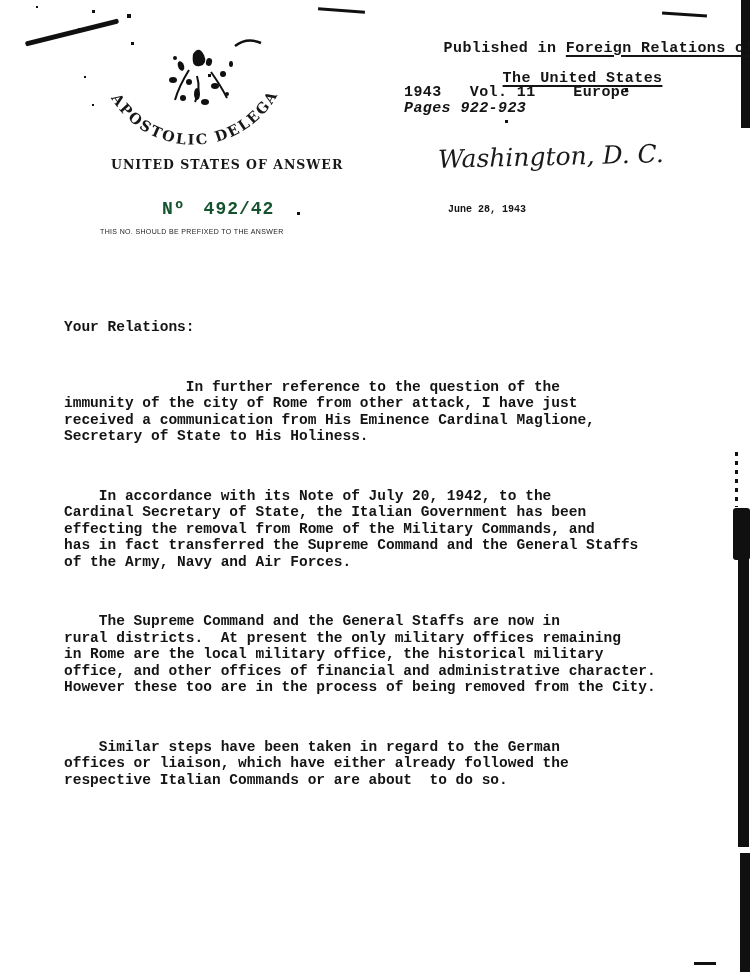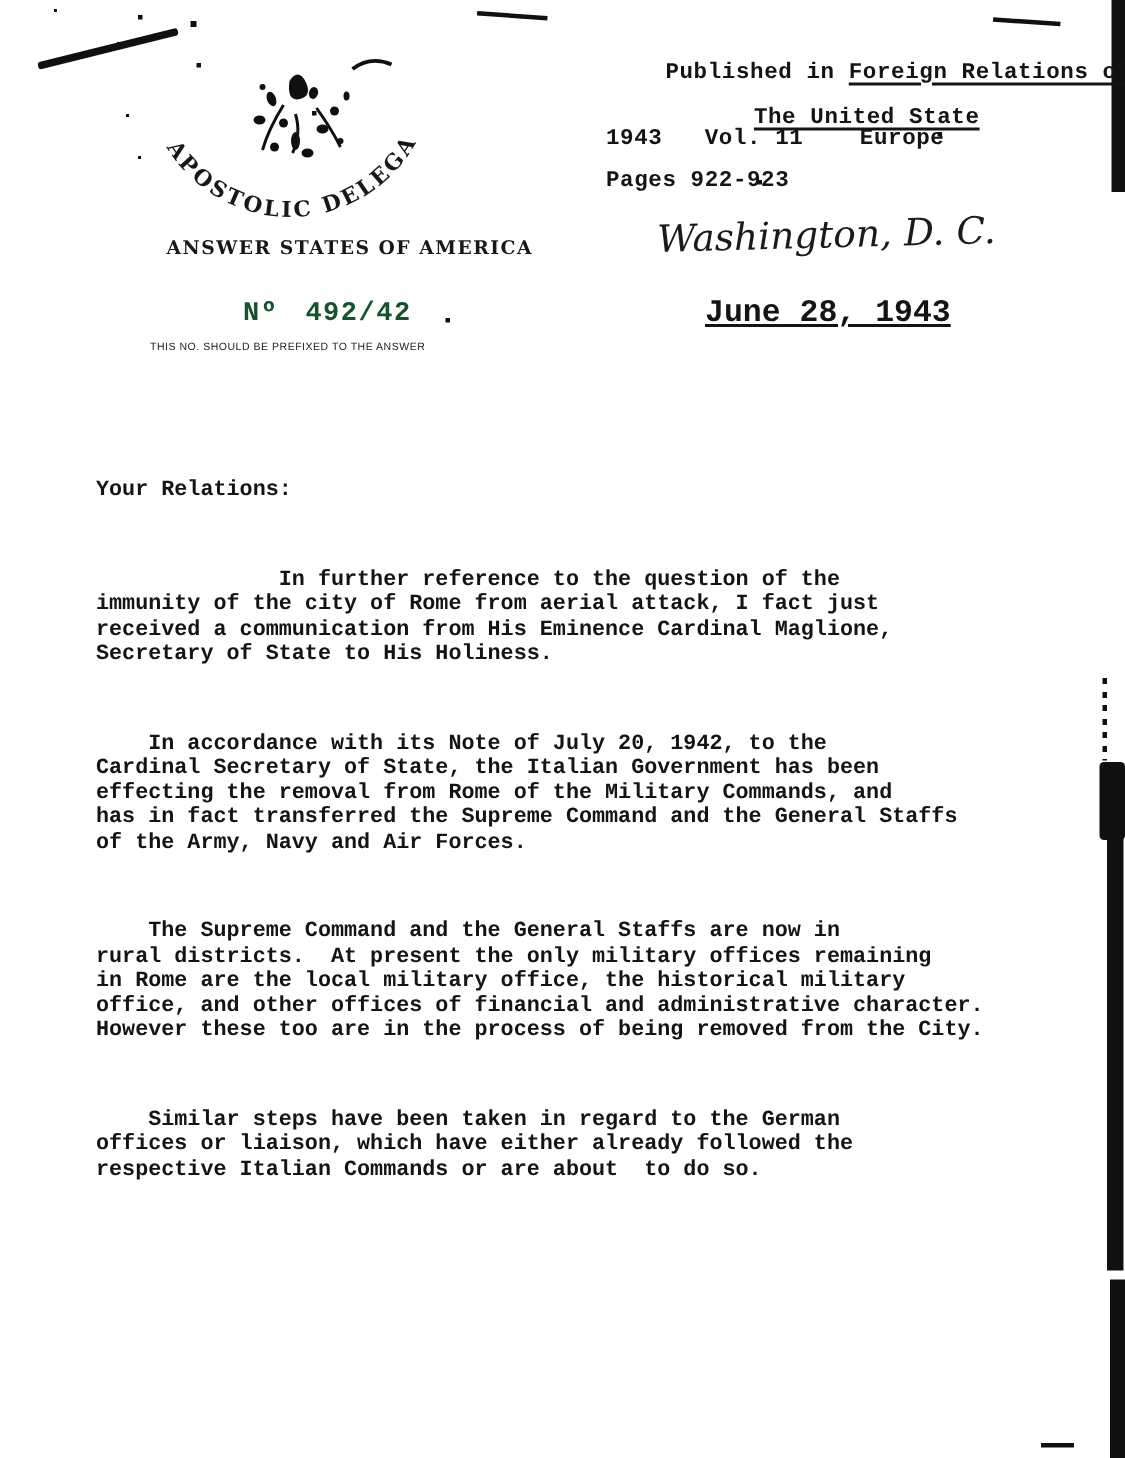--- a/index.html
+++ b/index.html
@@ -101,43 +101,43 @@
       <ellipse cx="142" cy="58" rx="2" ry="2"></ellipse>
       <ellipse cx="90" cy="22" rx="2" ry="2"></ellipse>
       <ellipse cx="146" cy="28" rx="2" ry="3"></ellipse>
       <path d="M112,40 q4,14 -2,26" fill="none" stroke="#101010" stroke-width="2"></path>
       <path d="M104,34 q-10,16 -14,30" fill="none" stroke="#101010" stroke-width="2"></path>
       <path d="M126,36 q10,14 16,26" fill="none" stroke="#101010" stroke-width="2"></path>
       <path d="M150,10 q12,-9 26,-3" fill="none" stroke="#101010" stroke-width="2.5"></path>
     </g>
   </svg>
 
-  <div class="orgline">ANSWER STATES OF AMERICA</div>
+  <div class="orgline">UNITED STATES OF ANSWER</div>
 
   <div class="refline">
     <span>Nº</span><span class="num">492/42</span>
   </div>
   <div class="refnote">THIS NO. SHOULD BE PREFIXED TO THE ANSWER</div>
 
   <div class="tw prov" style="left:365px;top:24px;">
     <span>Published in </span><span class="u">Foreign Relations of</span>
   </div>
   <div class="tw prov" style="left:424px;top:54px;">
-    <span class="u">The United State</span>
+    <span class="u">The United States</span>
   </div>
   <div class="tw prov" style="left:363px;top:85px;font-family:Liberation Mono, monospace;">1943   Vol. 11    Europe</div>
-  <div class="tw prov" style="left:363px;top:113px;">Pages 922-923</div>
+  <div class="tw prov" style="left:363px;top:101px;font-style:italic;">Pages 922-923</div>
 
   <div class="script">Washington, D. C.</div>
-  <div class="tw" style="left:470px;top:202px;font-size:21px;text-decoration:underline;">June 28, 1943</div>
+  <div class="tw" style="left:448px;top:202px;font-size:10px;">June 28, 1943</div>
 
   <div class="tw body-block">
     <div class="para">Your Relations:</div>
     <div class="para">              In further reference to the question of the
-immunity of the city of Rome from aerial attack, I fact just
+immunity of the city of Rome from other attack, I have just
 received a communication from His Eminence Cardinal Maglione,
 Secretary of State to His Holiness.</div>
     <div class="para">    In accordance with its Note of July 20, 1942, to the
 Cardinal Secretary of State, the Italian Government has been
 effecting the removal from Rome of the Military Commands, and
 has in fact transferred the Supreme Command and the General Staffs
 of the Army, Navy and Air Forces.</div>
     <div class="para">    The Supreme Command and the General Staffs are now in
 rural districts.  At present the only military offices remaining
 in Rome are the local military office, the historical military

